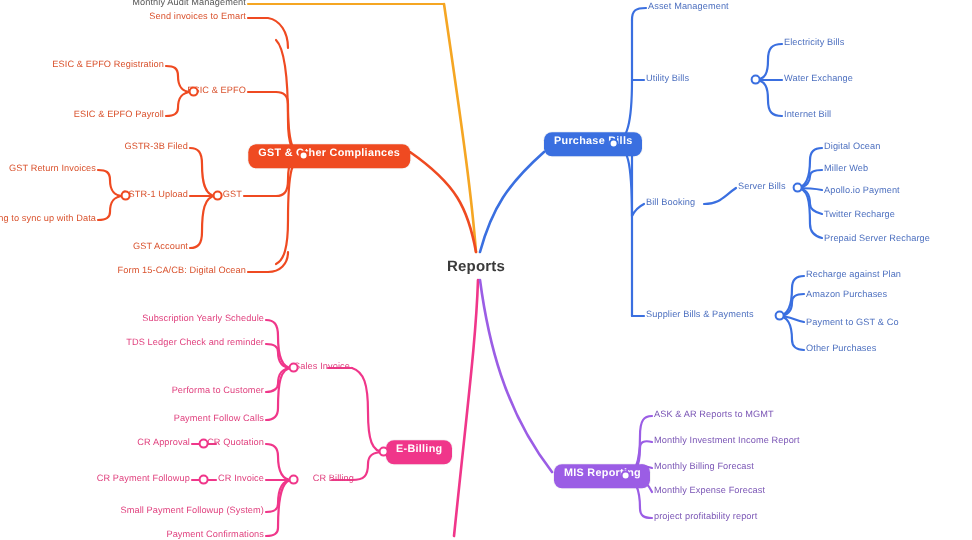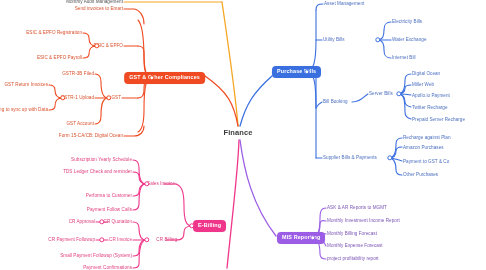--- a/index.html
+++ b/index.html
@@ -158,21 +158,21 @@
       <path d="M96,240 L108,240" stroke="#f0368a"></path>
 
       <path d="M312,238 C318,238 320,230 320,218 C320,210 322,208 326,208" stroke="#9b5de5"></path>
       <path d="M312,238 C318,238 320,232 320,224 C320,221 322,220 326,221" stroke="#9b5de5"></path>
       <path d="M312,238 C318,238 320,236 320,234 C320,232 322,233 326,234" stroke="#9b5de5"></path>
       <path d="M312,238 C318,238 322,238 326,246" stroke="#9b5de5"></path>
       <path d="M312,238 C318,238 320,246 320,254 C320,258 322,259 326,259" stroke="#9b5de5"></path>
     </g>
   </svg>
 
-  <div class="node root c" style="left:238px;top:133px;">Finance</div>
+  <div class="node root c" style="left:238px;top:133px;">Reports</div>
 
   <div class="node pill blue" style="left:272px;top:72px;">Purchase Bills</div>
   <div class="dot blue" style="left:307px;top:72px;"></div>
 
   <div class="node leaf blue l" style="left:324px;top:4px;">Asset Management</div>
 
   <div class="node leaf blue l" style="left:323px;top:40px;">Utility Bills</div>
   <div class="dot blue" style="left:378px;top:40px;"></div>
   <div class="node leaf blue l" style="left:392px;top:22px;">Electricity Bills</div>
   <div class="node leaf blue l" style="left:392px;top:40px;">Water Exchange</div>

